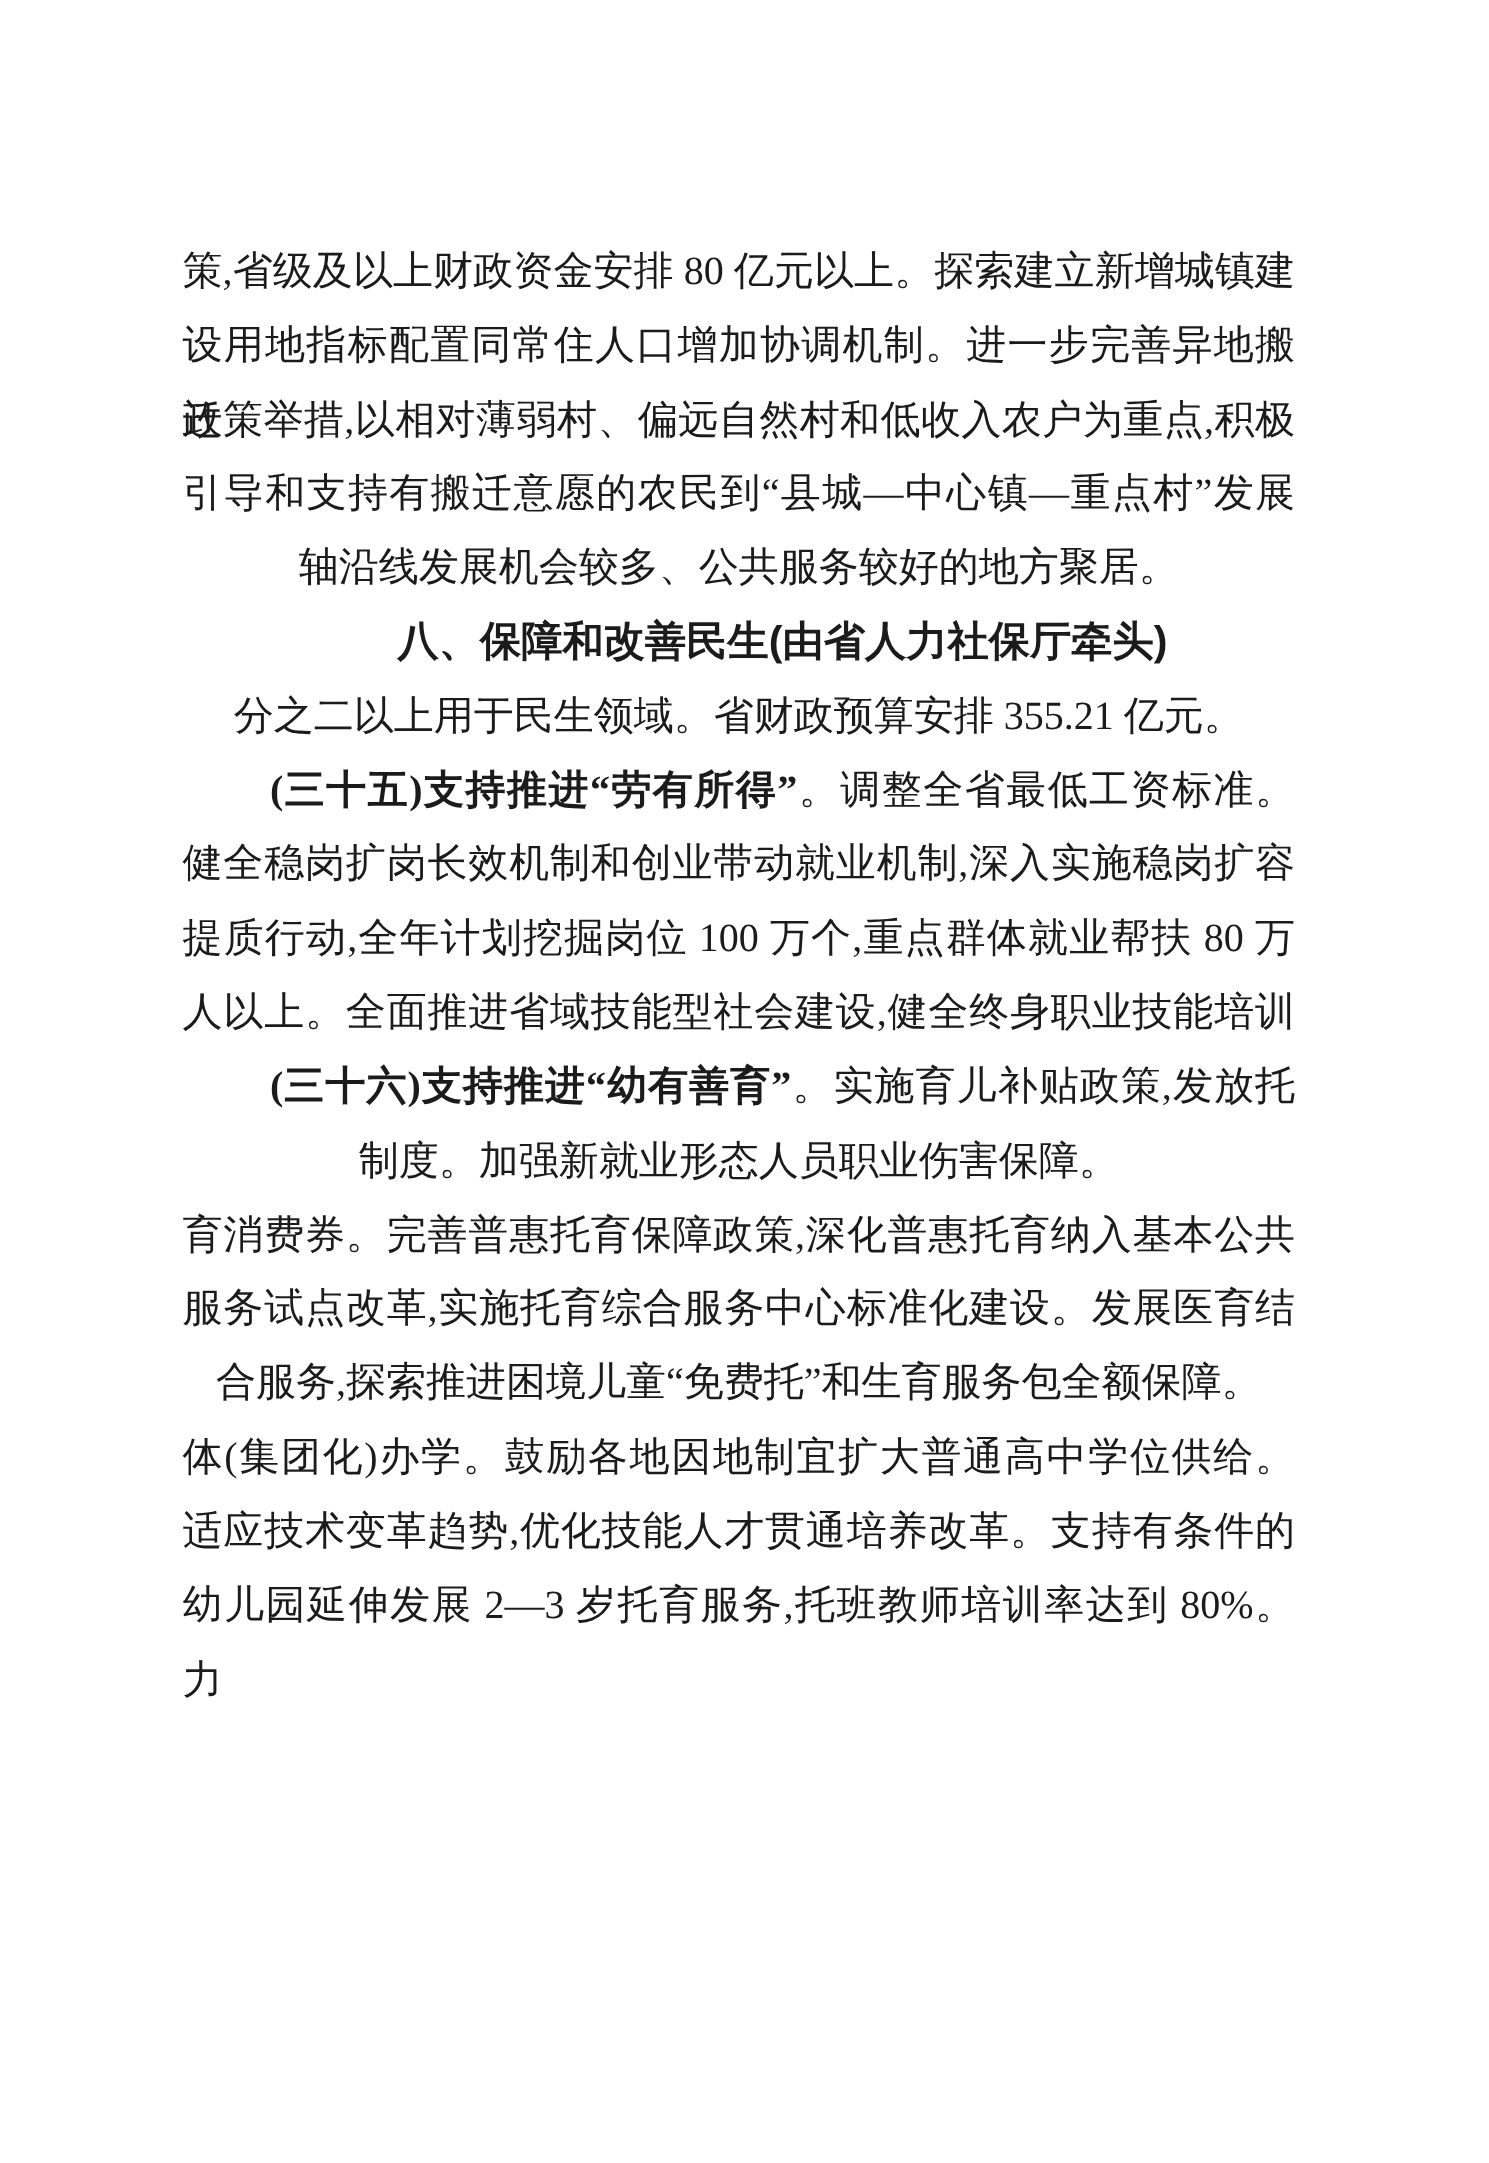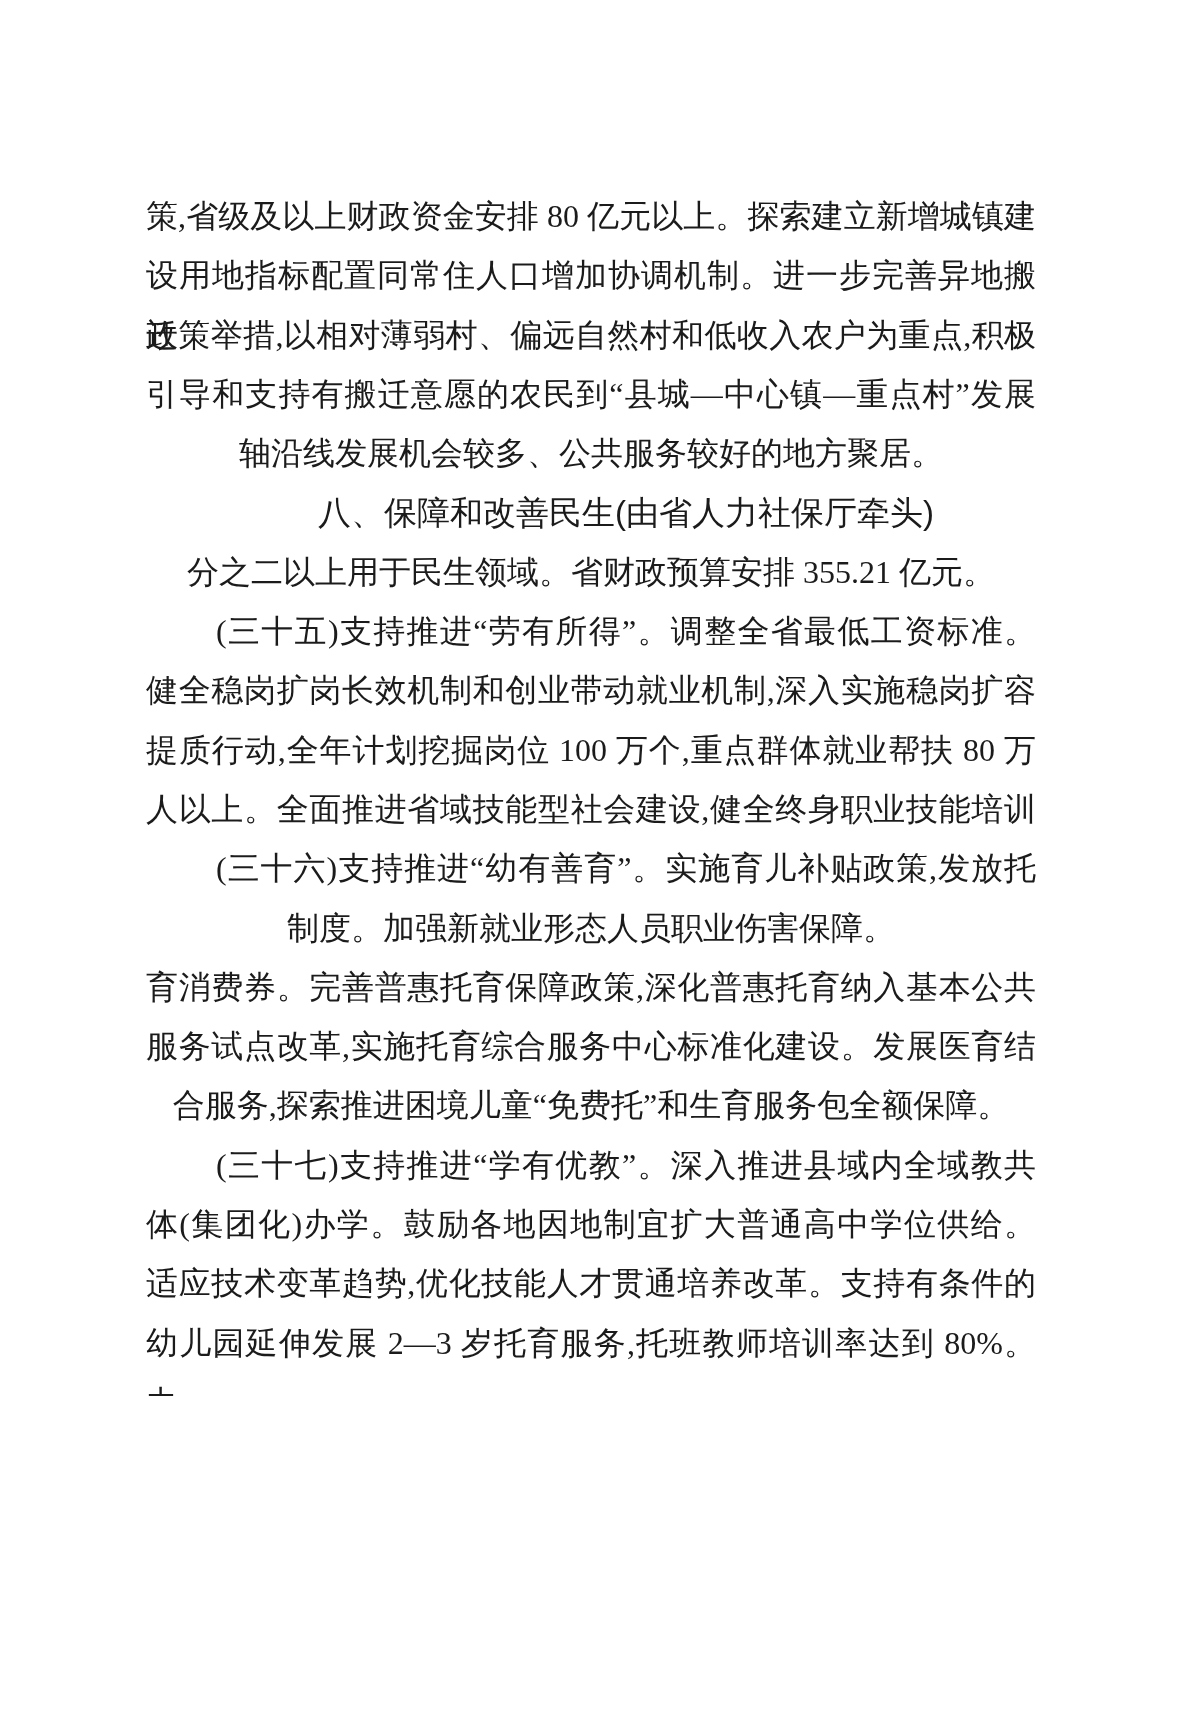--- a/index.html
+++ b/index.html
@@ -34,21 +34,21 @@
   }
   .line.indent{
     text-indent:70px;
   }
   .line.heading{
     font-family:"Liberation Sans","DejaVu Sans",sans-serif;
     font-weight:700;
     font-size:33px;
   }
   .seg{font-weight:400;}
-  .seg.bold{font-weight:400;}
+  .seg.bold{font-weight:700;}
   .page-number{
     position:absolute;
     top:1470px;
     right:182px;
     font-size:34px;
     line-height:48px;
     letter-spacing:3px;
     color:#0369a1;
   }
 </style>
@@ -66,19 +66,18 @@
       <div class="line"><span class="seg">分之二以上用于民生领域。省财政预算安排 355.21 亿元。</span></div>
       <div class="line indent fill"><span class="seg bold">(三十五)支持推进“劳有所得”</span><span class="seg">。调整全省最低工资标准。</span></div>
       <div class="line fill"><span class="seg">健全稳岗扩岗长效机制和创业带动就业机制,深入实施稳岗扩容</span></div>
       <div class="line fill"><span class="seg">提质行动,全年计划挖掘岗位 100 万个,重点群体就业帮扶 80 万</span></div>
       <div class="line fill"><span class="seg">人以上。全面推进省域技能型社会建设,健全终身职业技能培训</span></div>
       <div class="line indent fill"><span class="seg bold">(三十六)支持推进“幼有善育”</span><span class="seg">。实施育儿补贴政策,发放托</span></div>
       <div class="line"><span class="seg">制度。加强新就业形态人员职业伤害保障。</span></div>
       <div class="line fill"><span class="seg">育消费券。完善普惠托育保障政策,深化普惠托育纳入基本公共</span></div>
       <div class="line fill"><span class="seg">服务试点改革,实施托育综合服务中心标准化建设。发展医育结</span></div>
       <div class="line"><span class="seg">合服务,探索推进困境儿童“免费托”和生育服务包全额保障。</span></div>
-      <div class="line indent fill"><span class="seg bold">(三十七)支持推进“学有优教”</span><span class="seg">。深入推进县域内全域教共</span></div>
       <div class="line fill"><span class="seg">体(集团化)办学。鼓励各地因地制宜扩大普通高中学位供给。</span></div>
       <div class="line fill"><span class="seg">适应技术变革趋势,优化技能人才贯通培养改革。支持有条件的</span></div>
       <div class="line fill"><span class="seg">幼儿园延伸发展 2—3 岁托育服务,托班教师培训率达到 80%。力</span></div>
     </div>
   <div class="page-number">— 17 —</div>
 </div>
 
 </body></html>

